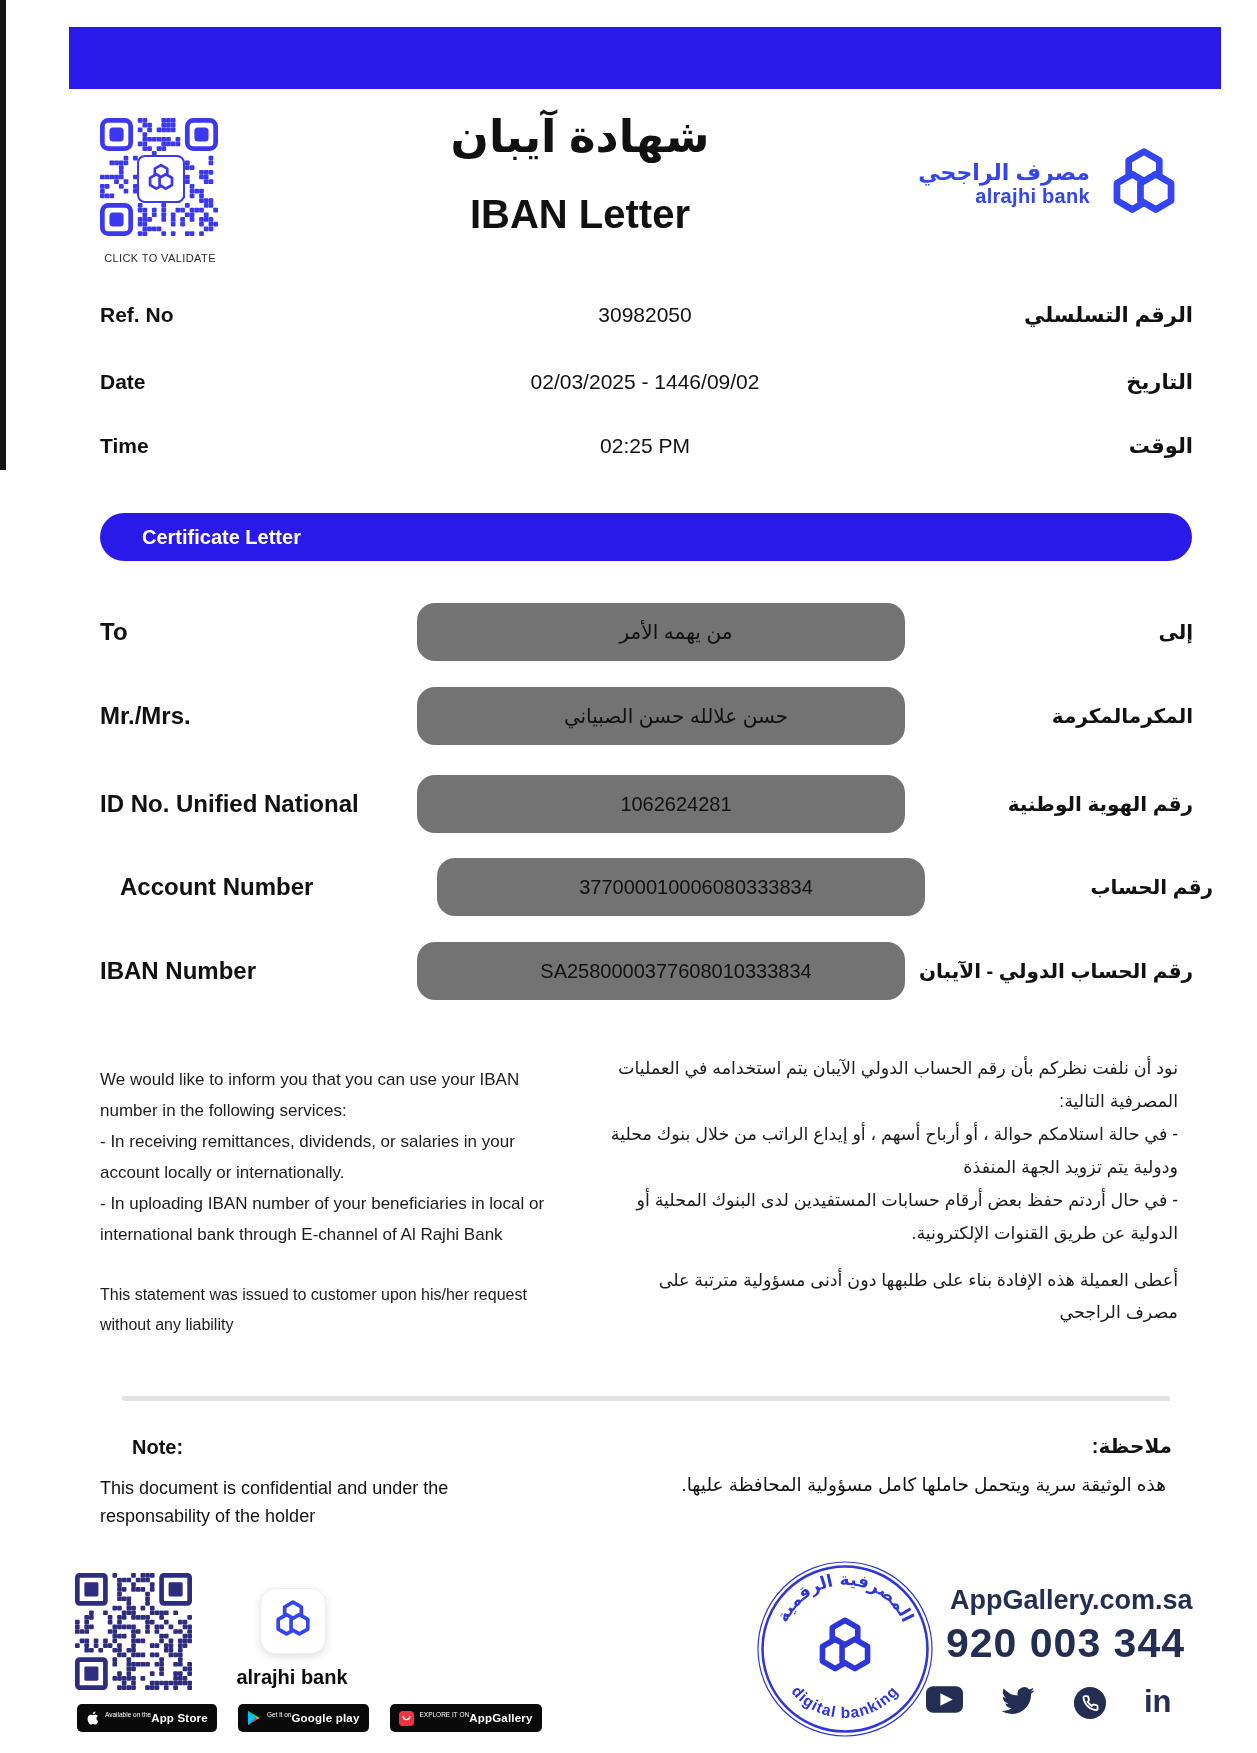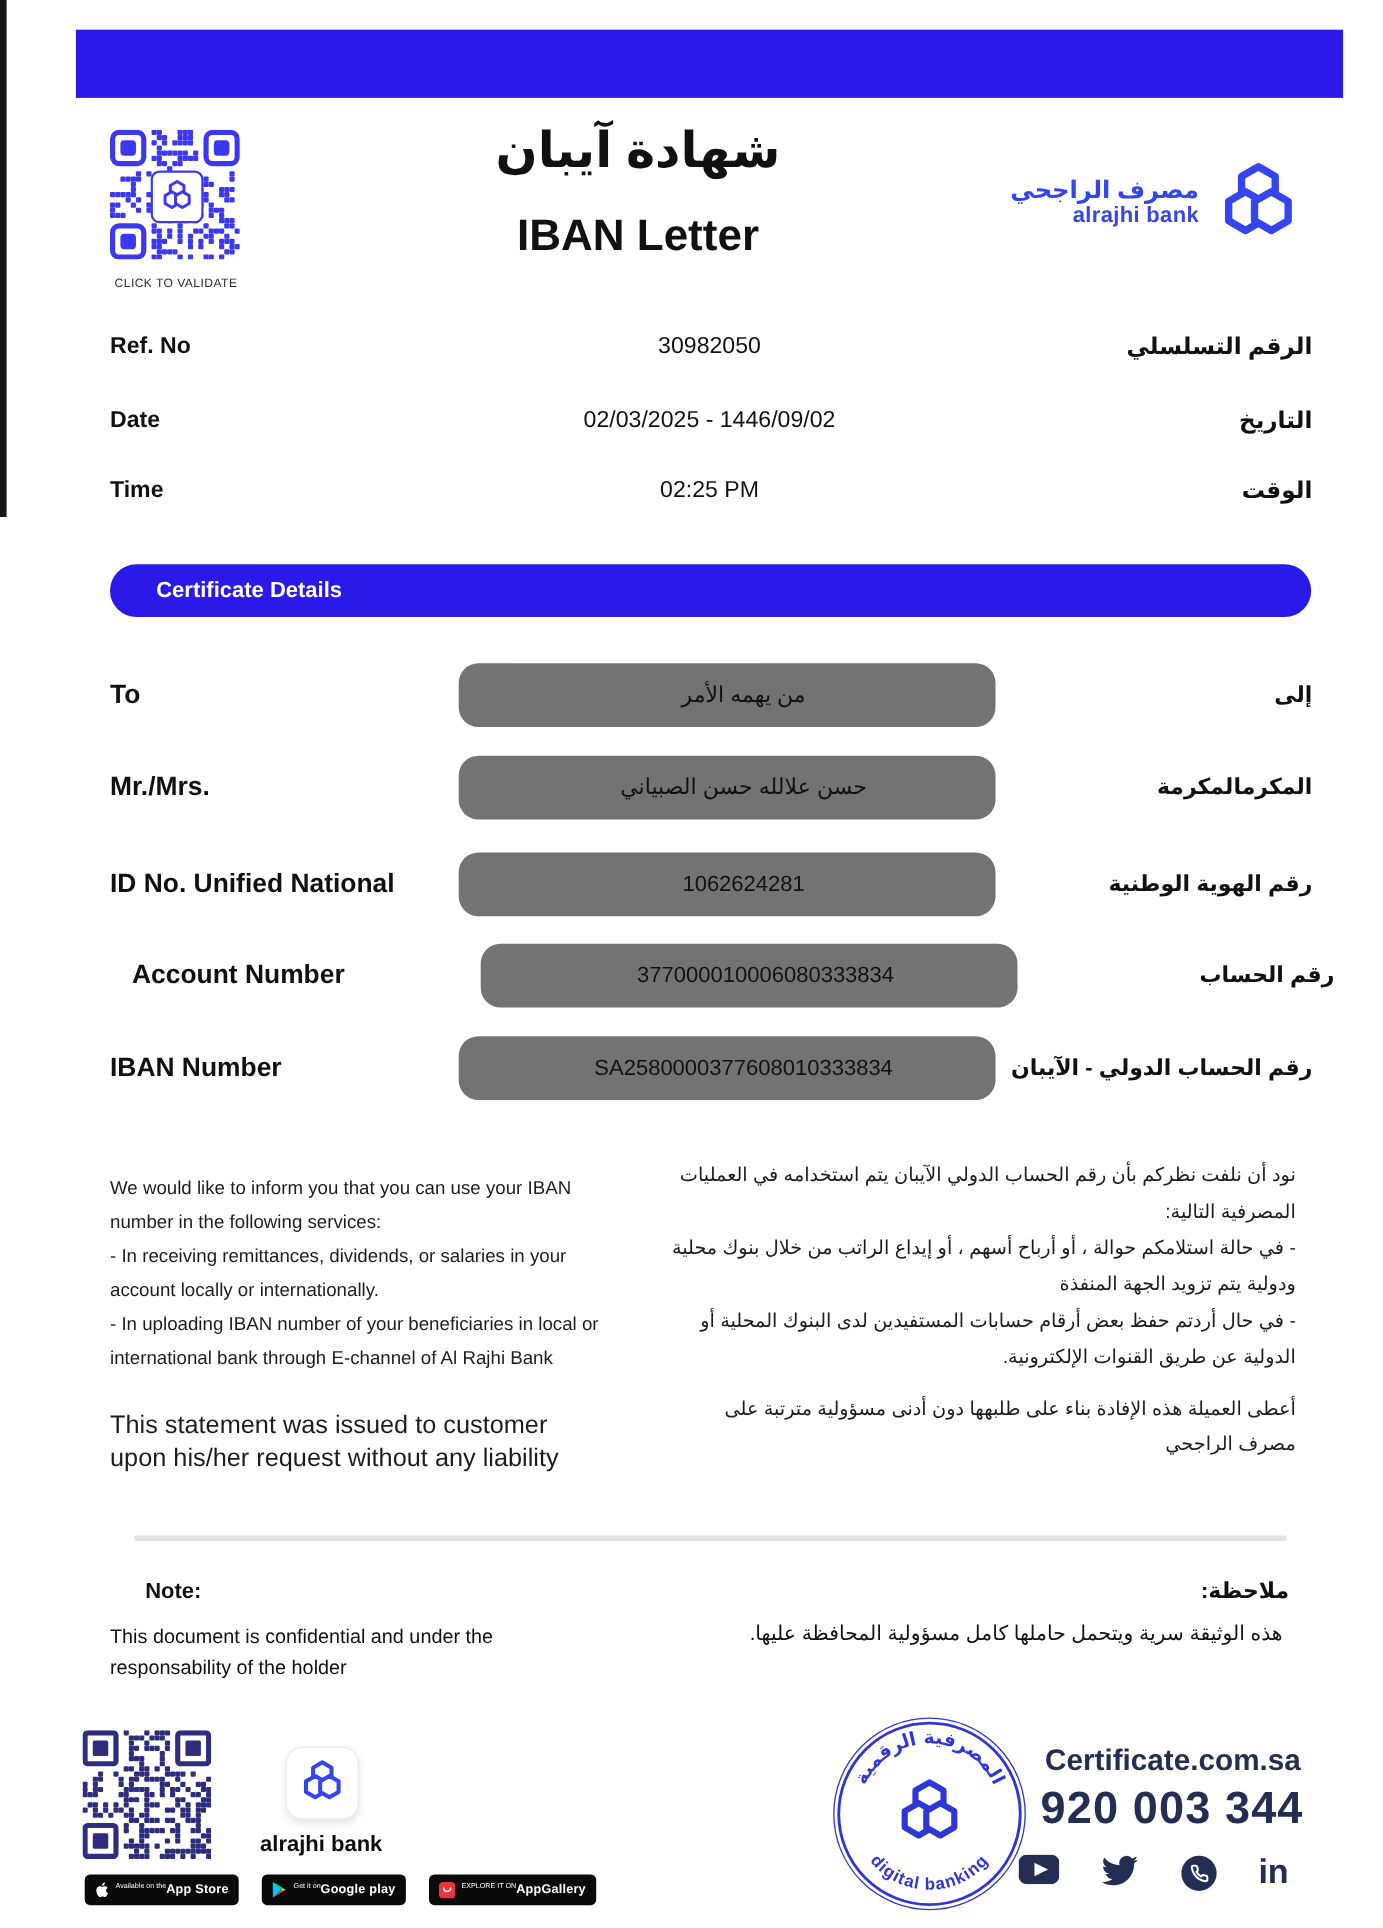--- a/index.html
+++ b/index.html
@@ -41,21 +41,21 @@
   .d-row{left:0;width:1257px;height:58px;}
   .d-label{position:absolute;left:100px;top:0;line-height:58px;font-size:24px;font-weight:600;}
   .d-pill{position:absolute;left:417px;top:0;width:458px;height:58px;background:#737373;border-radius:18px;
           text-align:center;line-height:58px;font-size:20px;direction:rtl;padding-left:30px;}
   .d-ar{position:absolute;right:64px;top:0;line-height:58px;font-size:20px;font-weight:bold;direction:rtl;}
 
   
   .para{white-space:pre-line;}
   .p-en1{left:100px;top:1064px;width:452px;font-size:17px;line-height:31px;color:#1c1c1c;}
   .p-ar1{left:610px;top:1052px;width:568px;font-size:17.5px;line-height:33px;text-align:right;direction:rtl;color:#1c1c1c;}
-  .p-en2{left:100px;top:1280px;width:440px;font-size:23px;line-height:30px;color:#1c1c1c;}
+  .p-en2{left:100px;top:1280px;width:440px;font-size:16px;line-height:30px;color:#1c1c1c;}
   .p-ar2{left:618px;top:1264px;width:560px;font-size:17.5px;line-height:32px;text-align:right;direction:rtl;color:#1c1c1c;}
 
   .divider{left:122px;top:1396px;width:1048px;height:5px;background:#e3e3e3;border-radius:2px;}
 
   .note-en{left:100px;top:1436px;font-size:20px;font-weight:bold;margin-left:32px;}
   .note-ar{right:85px;top:1434px;font-size:20px;font-weight:bold;direction:rtl;}
   .conf-en{left:100px;top:1474px;width:432px;font-size:18px;line-height:28px;}
   .conf-ar{right:91px;top:1468px;width:560px;font-size:18.5px;line-height:33px;text-align:right;direction:rtl;}
 
   
@@ -277,21 +277,21 @@
     <span class="m-label">Date</span>
     <span class="m-value">02/03/2025 - 1446/09/02</span>
     <span class="m-ar">التاريخ</span>
   </div>
   <div class="abs meta-row" style="top:434px;">
     <span class="m-label">Time</span>
     <span class="m-value">02:25 PM</span>
     <span class="m-ar">الوقت</span>
   </div>
 
-  <div class="abs banner">Certificate Details</div>
+  <div class="abs banner">Certificate Letter</div>
 
   <div class="abs d-row" style="top:603px;">
     <span class="d-label">To</span>
     <span class="d-pill">من يهمه الأمر</span>
     <span class="d-ar">إلى</span>
   </div>
   <div class="abs d-row" style="top:687px;">
     <span class="d-label">Mr./Mrs.</span>
     <span class="d-pill">حسن علالله حسن الصبياني</span>
     <span class="d-ar">المكرمالمكرمة</span>
@@ -600,21 +600,21 @@
     </svg>
     <span class="stamp-mark mark">
         <svg viewBox="0 0 100 100" width="100%" height="100%">
           <polygon points="50,9 68.2,19.5 68.2,40.5 50,51 31.8,40.5 31.8,19.5" fill="#fff" stroke="currentColor" stroke-width="8" stroke-linejoin="round"></polygon>
           <polygon points="36,36 54.2,46.5 54.2,67.5 36,78 17.8,67.5 17.8,46.5" fill="#fff" stroke="currentColor" stroke-width="8" stroke-linejoin="round"></polygon>
           <polygon points="64,36 82.2,46.5 82.2,67.5 64,78 45.8,67.5 45.8,46.5" fill="#fff" stroke="currentColor" stroke-width="8" stroke-linejoin="round"></polygon>
         </svg>
       </span>
   </div>
 
-  <div class="abs website">Certificate.com.sa</div>
+  <div class="abs website">AppGallery.com.sa</div>
   <div class="abs phone">920 003 344</div>
 
   <div class="abs socials">
     <svg width="37" height="27" viewBox="0 0 36 26">
       <rect width="36" height="26" rx="7" fill="#242e52"></rect>
         <polygon points="14,7 26,13 14,19" fill="#fff"></polygon>
     </svg>
     <svg width="36" height="30" viewBox="0 0 24 20">
       <path fill="#242e52" d="M23 2.9c-.8.4-1.7.6-2.6.8a4.5 4.5 0 0 0 2-2.5c-.9.5-1.9.9-2.9 1.1A4.5 4.5 0 0 0 11.8 6.4 12.8 12.8 0 0 1 2.5 1.7a4.5 4.5 0 0 0 1.4 6 4.4 4.4 0 0 1-2-.6v.1a4.5 4.5 0 0 0 3.6 4.4 4.5 4.5 0 0 1-2 .1 4.5 4.5 0 0 0 4.2 3.1A9 9 0 0 1 1 16.6a12.7 12.7 0 0 0 6.9 2c8.3 0 12.8-6.9 12.8-12.8v-.6A9.1 9.1 0 0 0 23 2.9z"></path>
     </svg>

